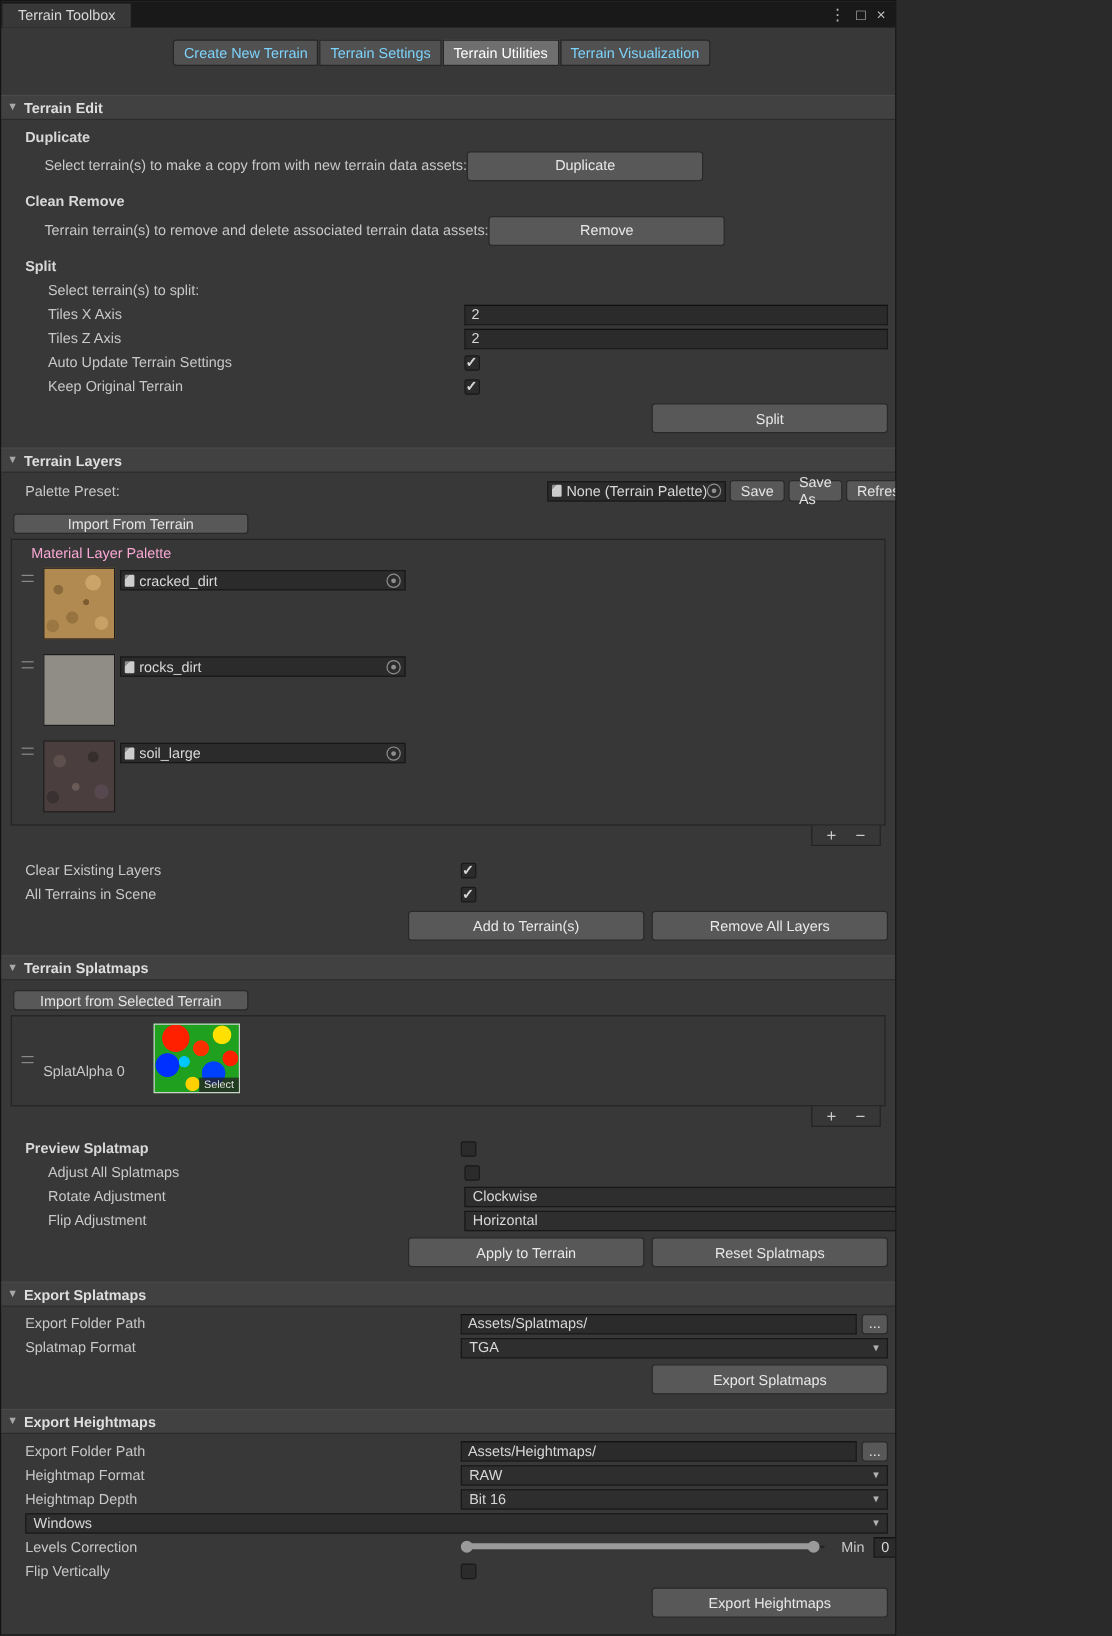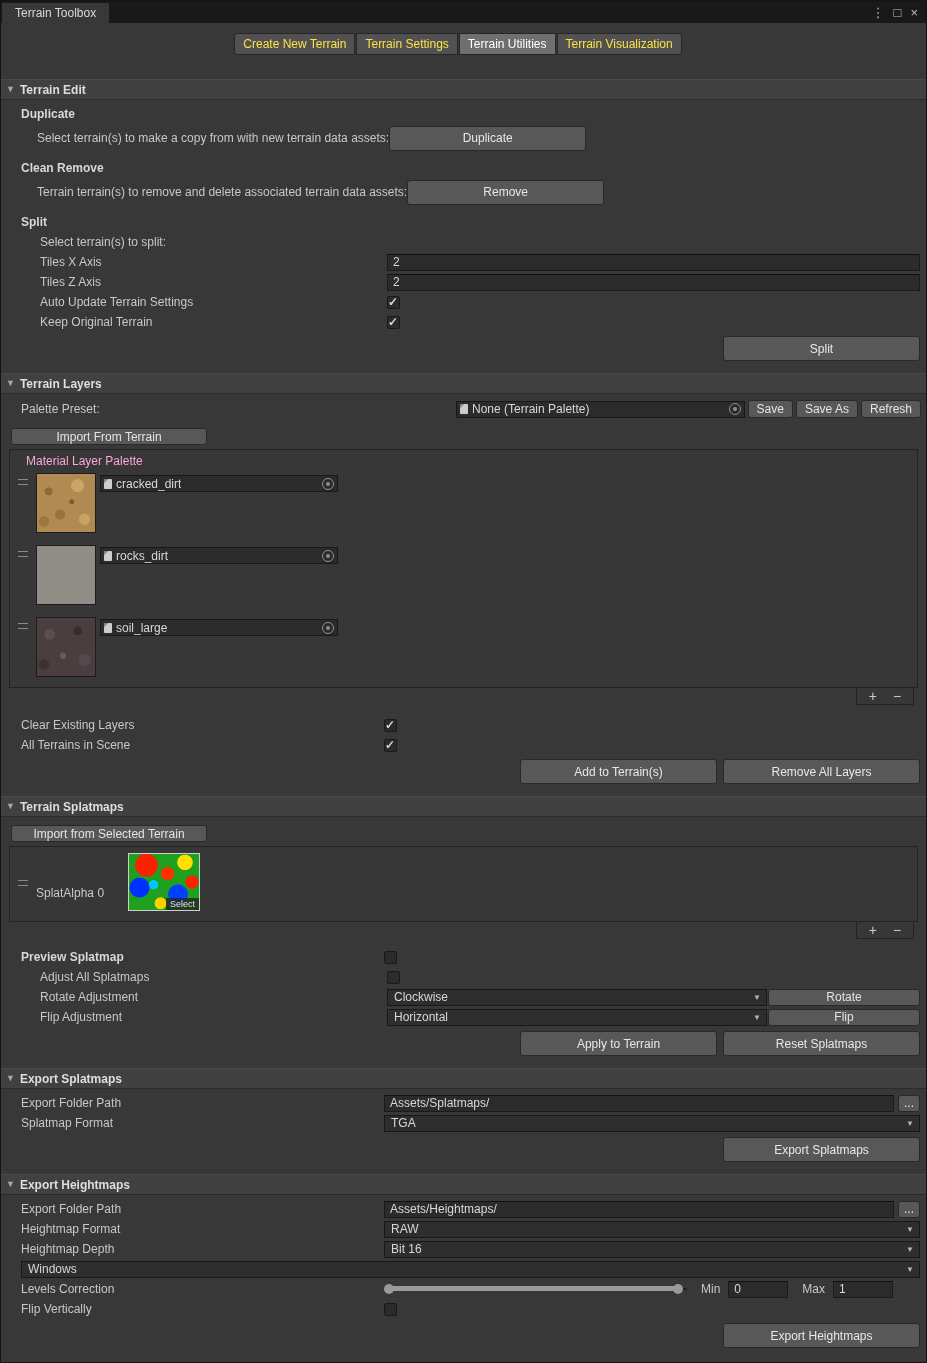--- a/index.html
+++ b/index.html
@@ -1,25 +1,25 @@
 <!DOCTYPE html>
 <html><head>
 <meta charset="utf-8">
 <style>
   html,body{margin:0;padding:0;background:#2a2a2a;}
-  .window{width:927px;height:1363px;background:#383838;border:1px solid #141414;box-sizing:border-box;
+  .window{width:747px;height:1363px;background:#383838;border:1px solid #141414;box-sizing:border-box;
     font-family:"Liberation Sans",sans-serif;font-size:12px;color:#c8c8c8;position:relative;overflow:hidden;}
   
   .titlebar{height:22px;background:#191919;display:flex;align-items:flex-end;}
   .title-tab{background:#383838;height:20px;display:flex;align-items:center;padding:0 13px;margin-left:1px;color:#d8d8d8;}
   .titlebar-icons{margin-left:auto;display:flex;align-items:center;gap:9px;padding-right:8px;height:22px;color:#bfbfbf;}
   .titlebar-icons span{cursor:default;font-size:13px;line-height:13px;}
   
   .toolbar{display:flex;justify-content:center;margin-top:10px;}
-  .tabbtn{background:#515151;border:1px solid #262626;height:20px;display:flex;align-items:center;padding:0 8px;color:#fde047;margin-right:1px;}
+  .tabbtn{background:#515151;border:1px solid #262626;height:20px;display:flex;align-items:center;padding:0 8px;color:#7dd3fc;margin-right:1px;}
   .tabbtn:first-child{border-radius:3px 0 0 3px;}
   .tabbtn:last-child{border-radius:0 3px 3px 0;margin-right:11px;}
   .tabbtn.selected{background:#6f6f6f;color:#ffffff;}
   
   .section-header{height:19px;background:#414141;border-top:1px solid #494949;border-bottom:1px solid #2b2b2b;
     display:flex;align-items:center;padding-left:5px;gap:5px;font-weight:bold;color:#dedede;}
   .foldout{color:#a8a8a8;font-size:9px;line-height:9px;}
   
   .row{display:flex;align-items:center;min-height:20px;padding-left:20px;padding-right:6px;}
   .row.i2{padding-left:39px;}

